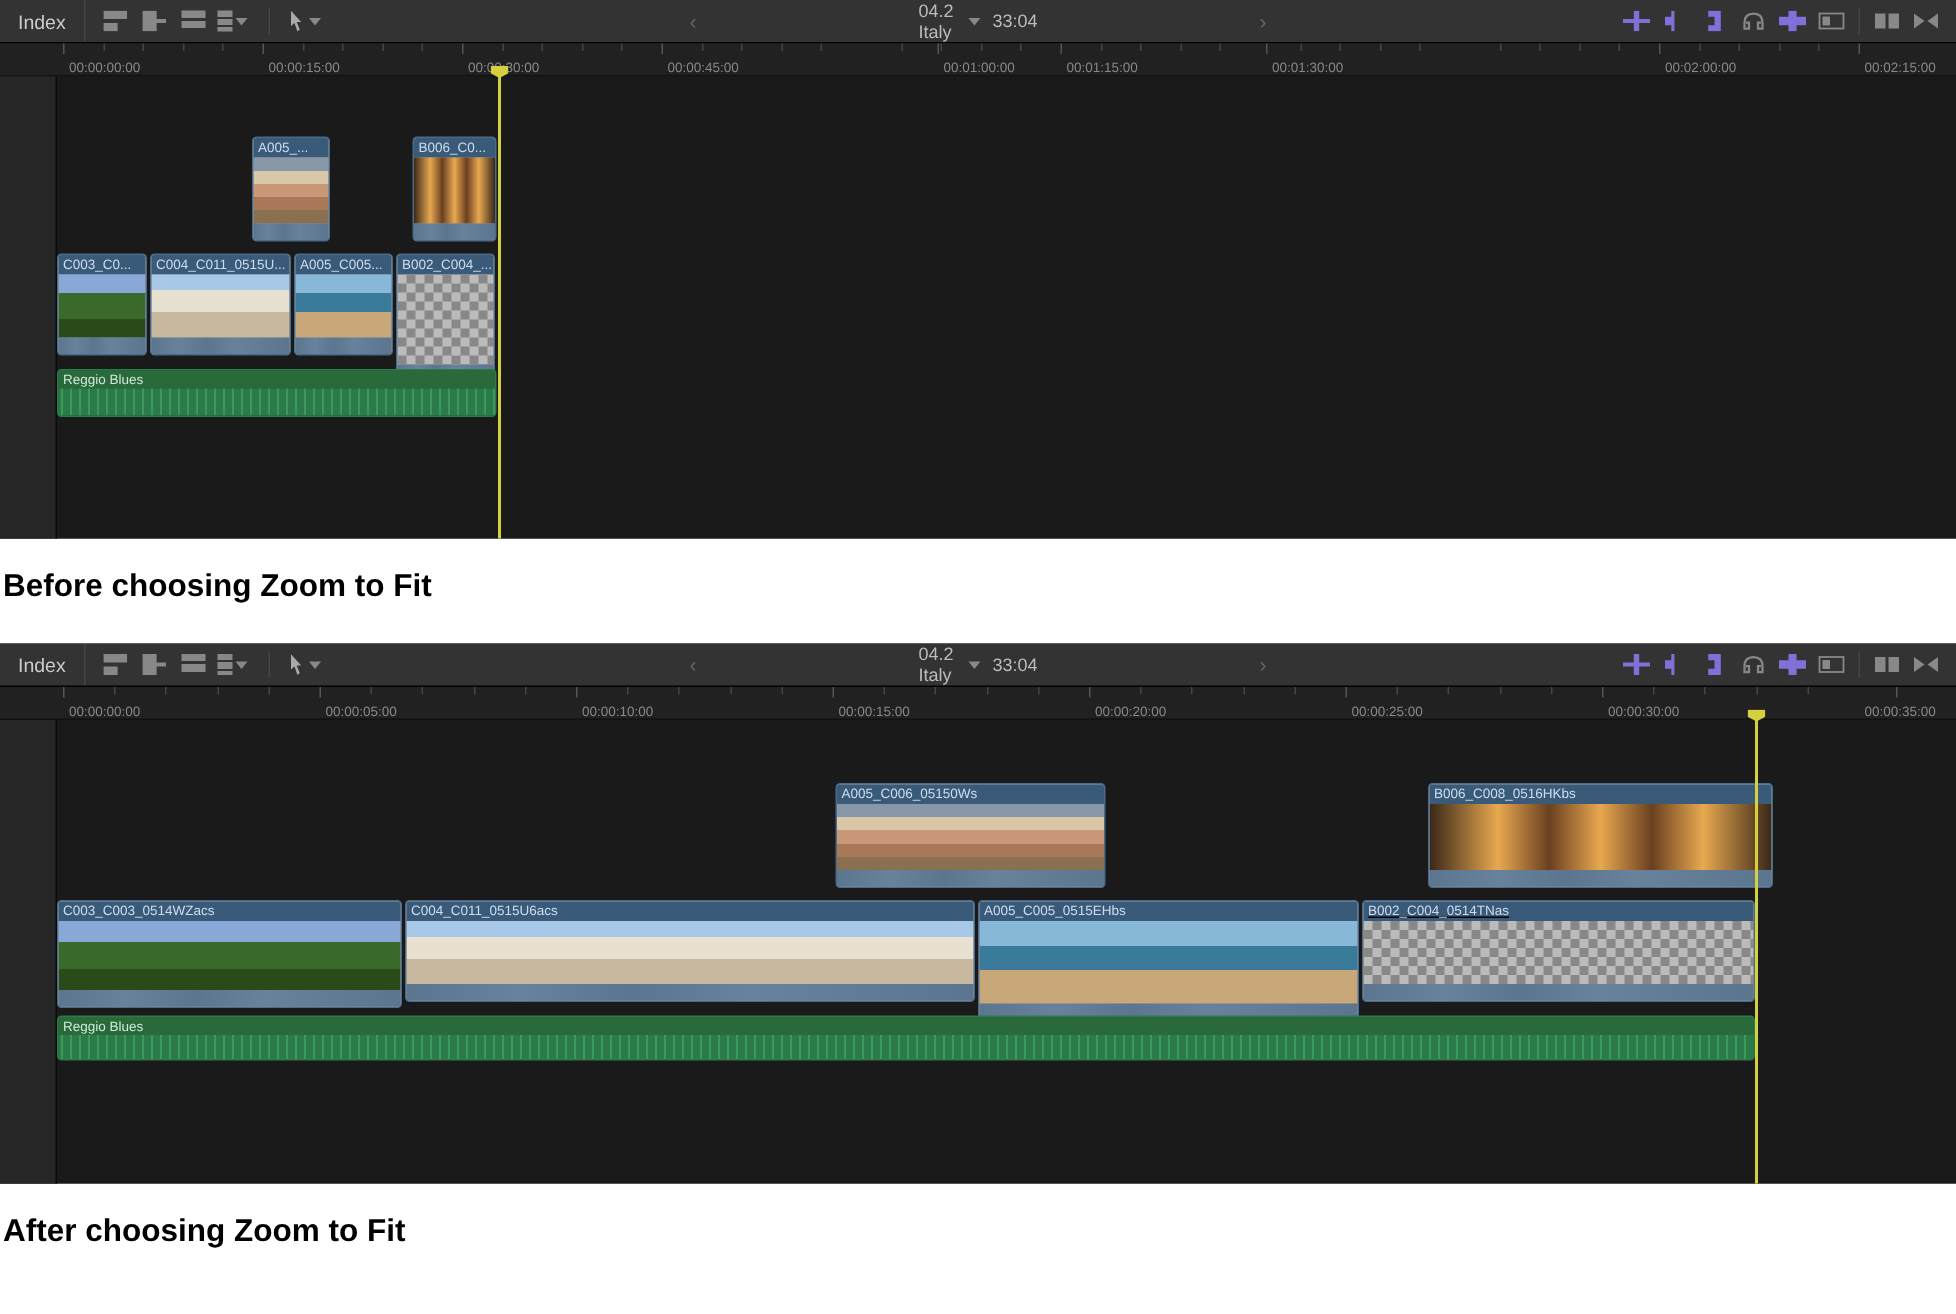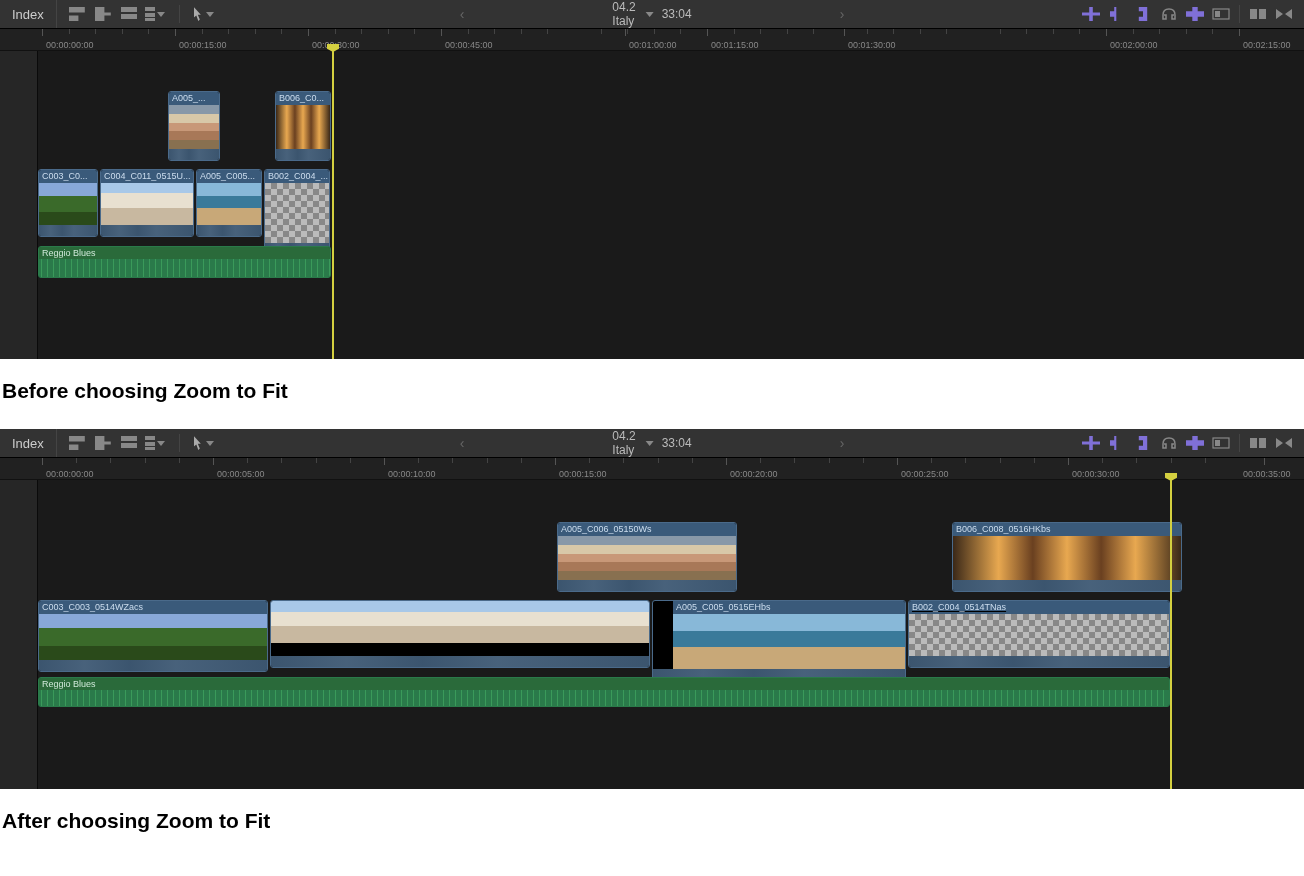--- a/index.html
+++ b/index.html
@@ -23,21 +23,21 @@
 .rt-ic{width:18px;height:14px}
 .purple{background:#8070d8}
 .ruler{height:22px;background:#212121;position:relative;border-bottom:1px solid #111}
 .tick{position:absolute;top:0;height:100%;display:flex;flex-direction:column}
 .tick-ln{width:1px;height:8px;background:#555}
 .tick-lbl{color:#888;font-size:9px;margin-left:4px;margin-top:4px}
 .minor{position:absolute;top:0;width:1px;height:5px;background:#444}
 .tracks{position:relative;min-height:280px;background:#1a1a1a}
 .gutter{position:absolute;left:0;top:0;width:38px;height:100%;background:#262626;border-right:1px solid #0a0a0a}
 .clip{position:absolute;border-radius:3px;overflow:hidden}
-.vclip{background:#000000;border:1px solid #4a6a8a}
+.vclip{background:#a3a3a3;border:1px solid #4a6a8a}
 .clip-hdr{height:13px;background:#3a5a7a;color:#cde;font-size:9px;padding:1px 3px;white-space:nowrap;overflow:hidden}
 .clip-thumb{height:calc(100% - 24px);background:linear-gradient(135deg,#c8a878 0%,#a08860 30%,#d4b890 60%,#8a7050 100%)}
 .clip-wave{position:absolute;bottom:0;left:0;right:0;height:11px;background:linear-gradient( to right, #4a6a8a 0%, #5a7a9a 20%, #4a6a8a 40%, #5a7a9a 60%, #4a6a8a 100%);opacity:0.8}
 .aclip{background:#1a5a3a;border:1px solid #2a7a4a}
 .aclip-hdr{height:12px;background:#2a6a3a;color:#cfe8d8;font-size:9px;padding:1px 3px}
 .aclip-wave{height:calc(100% - 12px);background:repeating-linear-gradient(90deg,#2a7a4a 0 2px,#3a9a5a 2px 3px,#2a7a4a 3px 6px)}
 .playhead{position:absolute;top:0;bottom:0;width:2px;background:#d4d040;z-index:10}
 .ph-head{position:absolute;top:-7px;left:-5px;width:12px;height:8px;background:#d4d040;clip-path:polygon(0 0,100% 0,100% 60%,50% 100%,0 60%)}
 .caption{font-size:21px;font-weight:700;padding:20px 2px 26px;color:#000}
 
@@ -400,24 +400,25 @@
           <div class="clip-wave"></div>
         </div>
       </div>
     <div id="main-after">
         <div class="clip vclip" style="left: 38px; top: 120px; width: 230px; height: 72px;">
           <div class="clip-hdr">C003_C003_0514WZacs</div>
           <div class="clip-thumb th-green"></div>
           <div class="clip-wave"></div>
         </div>
         <div class="clip vclip" style="left: 270px; top: 120px; width: 380px; height: 68px;">
+          <div class="clip-hdr">C004_C011_0515U6acs</div>
           <div class="clip-thumb th-tower"></div>
           <div class="clip-wave"></div>
         </div>
-        <div class="clip vclip" style="left: 652px; top: 120px; width: 254px; height: 81px; padding-left: 20px;">
+        <div class="clip vclip" style="left: 652px; top: 120px; width: 254px; height: 81px;">
           <div class="clip-hdr">A005_C005_0515EHbs</div>
           <div class="clip-thumb th-coast"></div>
           <div class="clip-wave"></div>
         </div>
         <div class="clip vclip" style="left: 908px; top: 120px; width: 262px; height: 68px; text-decoration: underline;">
           <div class="clip-hdr">B002_C004_0514TNas</div>
           <div class="clip-thumb th-check"></div>
           <div class="clip-wave"></div>
         </div>
       </div>

